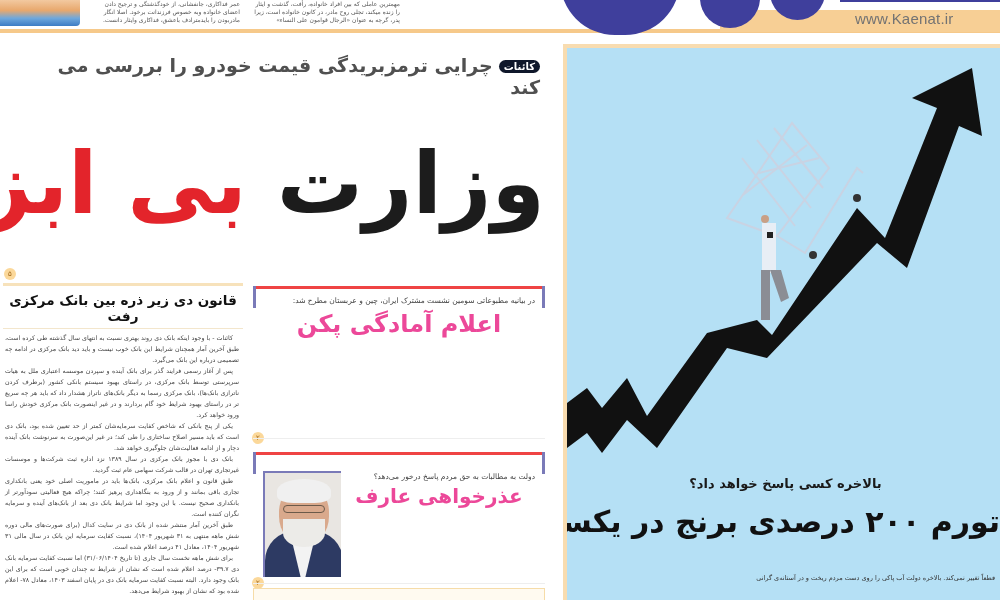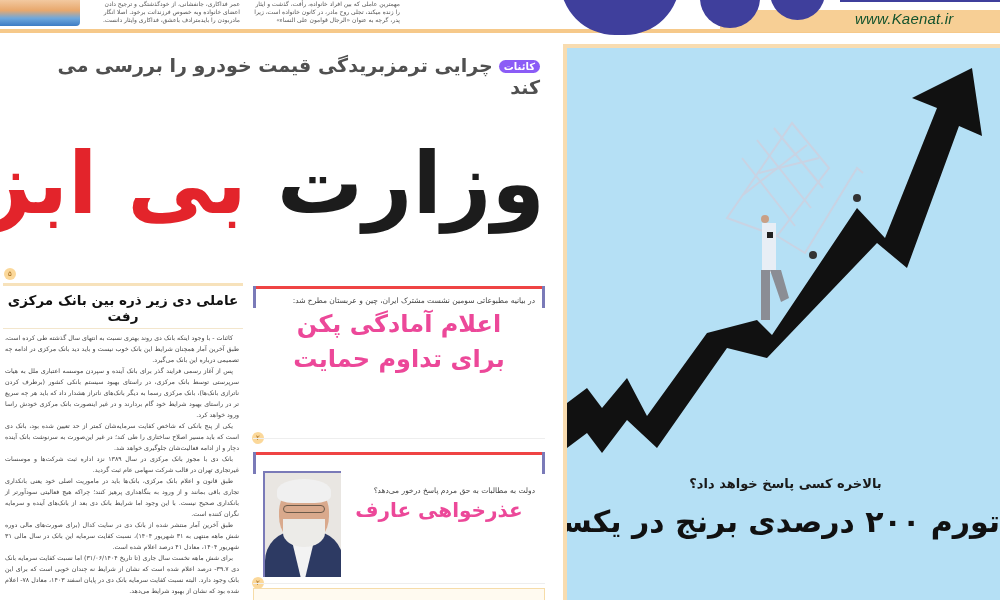--- a/index.html
+++ b/index.html
@@ -12,26 +12,26 @@
     background: linear-gradient(180deg,#f2c9a0 0%, #e8a86d 40%, #6fa8dc 70%, #3d7cc4 100%);
     border-bottom-right-radius: 4px; }
   .mh-text { position: absolute; top: 0; height: 26px; font-size: 6px; line-height: 8px; color: #555; direction: rtl; text-align: right; overflow: hidden; }
   .mh-text.t1 { left: 90px; width: 150px; }
   .mh-text.t2 { left: 250px; width: 150px; }
   .mh-rule { position: absolute; left: 0; top: 29px; width: 1000px; height: 4px; background: #f6c98a; }
   .logo-shape { position: absolute; left: 560px; top: -30px; width: 280px; height: 64px; }
   .logo-blob { position: absolute; background: #3f3f9c; border-radius: 50%; }
   .logo-bar { position: absolute; left: 840px; top: 0; width: 160px; height: 2px; background: #3f3f9c; }
   .logo-band { position: absolute; left: 720px; top: 10px; width: 280px; height: 22px; background: #f7cf95; }
-  .url { position: absolute; left: 855px; top: 10px; font-family: "Liberation Sans", sans-serif; font-size: 15px; color: #14532d; letter-spacing: 0.2px; font-style: italic; }
+  .url { position: absolute; left: 855px; top: 10px; font-family: "Liberation Sans", sans-serif; font-size: 15px; color: #737373; letter-spacing: 0.2px; }
 
   
   .kicker { position: absolute; left: 40px; top: 54px; width: 500px; text-align: right; direction: rtl;
     font-family: "DejaVu Sans", sans-serif; font-weight: bold; font-size: 19px; color: #505050; }
-  .brand-badge { display: inline-block; background: #8b5cf6; color: #fff; font-size: 10px; padding: 1px 5px; border-radius: 8px; margin-left: 6px; vertical-align: middle; font-weight: bold; }
+  .brand-badge { display: inline-block; background: #0f172a; color: #fff; font-size: 10px; padding: 1px 5px; border-radius: 8px; margin-left: 6px; vertical-align: middle; font-weight: bold; }
   .main-hl { position: absolute; left: 0; top: 118px; width: 545px; height: 140px; direction: rtl; text-align: right;
     font-family: "DejaVu Sans", sans-serif; font-weight: bold; font-size: 86px; line-height: 130px; letter-spacing: -3px; white-space: nowrap; }
   .main-hl .black { color: #1c1c1c; text-align: right; }
   .main-hl .red { color: #e3242b; }
 
   
   .page-dot { position: absolute; width: 12px; height: 12px; border-radius: 50%; background: #fbd89a; color: #a56b1c; font-size: 7px; text-align: center; line-height: 12px; }
   .col-left { position: absolute; left: 3px; top: 283px; width: 240px; height: 320px; border-top: 3px solid #f7e2bb; }
   .col-left .hl { text-align: center; direction: rtl; font-weight: bold; font-size: 13.5px; padding: 6px 0 4px; color: #111; border-bottom: 1px solid #f3e6cc; }
   .col-left .body { direction: rtl; text-align: justify; font-size: 6.3px; line-height: 11px; color: #444; padding: 3px 4px 0 2px; }
@@ -40,21 +40,21 @@
   
   .box { position: absolute; border-top: 3px solid #ef4444; }
   .box::before, .box::after { content: ""; position: absolute; top: -3px; width: 3px; height: 22px; background: #7a7ab8; }
   .box::before { left: 0; } .box::after { right: 0; }
   .box1 { left: 253px; top: 286px; width: 292px; height: 140px; }
   .box2 { left: 253px; top: 452px; width: 292px; height: 120px; }
   .sup { direction: rtl; text-align: right; font-size: 7.5px; color: #444; padding: 7px 10px 0 0; }
   .mid-hl { direction: rtl; text-align: center; font-weight: bold; color: #ec4899; }
   .box1 .mid-hl { font-size: 24px; line-height: 35px; padding-top: 2px; letter-spacing: -0.5px; }
   .box2 .mid-hl { font-size: 20px; line-height: 30px; margin-left: 80px; letter-spacing: -0.5px; }
-  .box2 .sup { margin-left: 80px; padding-top: 31px; }
+  .box2 .sup { margin-left: 80px; padding-top: 17px; }
   .photo { position: absolute; left: 10px; top: 16px; width: 78px; height: 106px; border: 2px solid #7a7ab8; border-right: none; border-bottom: none; overflow: hidden; background: #e9e6e2; }
   .photo .suit { position: absolute; left: 0; bottom: 0; width: 78px; height: 46px; background: #2d3a63; border-radius: 30px 30px 0 0; }
   .photo .shirt { position: absolute; left: 26px; bottom: 0; width: 24px; height: 40px; background: #f3f3f3; clip-path: polygon(0 0,100% 0,60% 100%,40% 100%); }
   .photo .face { position: absolute; left: 14px; top: 12px; width: 50px; height: 60px; border-radius: 45% 45% 48% 48%; background: #d9a98c; }
   .photo .hair { position: absolute; left: 12px; top: 6px; width: 54px; height: 24px; border-radius: 50% 50% 30% 30%; background: #f0f0f0; }
   .photo .beard { position: absolute; left: 18px; top: 46px; width: 42px; height: 28px; border-radius: 0 0 50% 50%; background: #ecebe8; }
   .photo .glasses { position: absolute; left: 18px; top: 32px; width: 42px; height: 8px; border: 1.5px solid #6b5a4a; border-radius: 4px; }
   .rule { position: absolute; left: 253px; width: 292px; height: 1px; background: #eee; }
   .yellow-box { position: absolute; left: 253px; top: 588px; width: 292px; height: 20px; border: 1px solid #f6dca8; background: #fffaf0; }
 
@@ -88,37 +88,36 @@
   <span class="brand-badge">کائنات</span><span>چرایی ترمزبریدگی قیمت خودرو را بررسی می کند</span>
 </div>
 
 <div class="main-hl">
   <span class="black">وزارت</span>
   <span class="red">بی ابزار</span>
 </div>
 
 <div class="page-dot" style="left:4px;top:268px;">۵</div>
 <div class="col-left">
-  <div class="hl">عاملی دی زیر ذره بین بانک مرکزی رفت</div>
+  <div class="hl">قانون دی زیر ذره بین بانک مرکزی رفت</div>
   <div class="body">
     <p>کائنات - با وجود اینکه بانک دی روند بهتری نسبت به انتهای سال گذشته طی کرده است، طبق آخرین آمار همچنان شرایط این بانک خوب نیست و باید دید بانک مرکزی در ادامه چه تصمیمی درباره این بانک می‌گیرد.</p>
     <p>پس از آغاز رسمی فرایند گذر برای بانک آینده و سپردن موسسه اعتباری ملل به هیات سرپرستی توسط بانک مرکزی، در راستای بهبود سیستم بانکی کشور (برطرف کردن ناترازی بانک‌ها)، بانک مرکزی رسما به دیگر بانک‌های ناتراز هشدار داد که باید هر چه سریع تر در راستای بهبود شرایط خود گام بردارند و در غیر اینصورت بانک مرکزی خودش راسا ورود خواهد کرد.</p>
     <p>یکی از پنج بانکی که شاخص کفایت سرمایه‌شان کمتر از حد تعیین شده بود، بانک دی است که باید مسیر اصلاح ساختاری را طی کند؛ در غیر این‌صورت به سرنوشت بانک آینده دچار و از ادامه فعالیت‌شان جلوگیری خواهد شد.</p>
     <p>بانک دی با مجوز بانک مرکزی در سال ۱۳۸۹ نزد اداره ثبت شرکت‌ها و موسسات غیرتجاری تهران در قالب شرکت سهامی عام ثبت گردید.</p>
     <p>طبق قانون و اعلام بانک مرکزی، بانک‌ها باید در ماموریت اصلی خود یعنی بانکداری تجاری باقی بمانند و از ورود به بنگاهداری پرهیز کنند؛ چراکه هیچ فعالیتی سودآورتر از بانکداری صحیح نیست. با این وجود اما شرایط بانک دی بعد از بانک‌های آینده و سرمایه نگران کننده است.</p>
     <p>طبق آخرین آمار منتشر شده از بانک دی در سایت کدال (برای صورت‌های مالی دوره شش ماهه منتهی به ۳۱ شهریور ۱۴۰۴)، نسبت کفایت سرمایه این بانک در سال مالی ۳۱ شهریور ۱۴۰۴، معادل ۴۱ درصد اعلام شده است.</p>
     <p>برای شش ماهه نخست سال جاری (تا تاریخ ۳۱/۰۶/۱۴۰۴) اما نسبت کفایت سرمایه بانک دی ۳۹.۷- درصد اعلام شده است که نشان از شرایط نه چندان خوبی است که برای این بانک وجود دارد. البته نسبت کفایت سرمایه بانک دی در پایان اسفند ۱۴۰۳، معادل ۷۸- اعلام شده بود که نشان از بهبود شرایط می‌دهد.</p>
   </div>
 </div>
 
 <div class="box box1">
   <div class="sup">در بیانیه مطبوعاتی سومین نشست مشترک ایران، چین و عربستان مطرح شد:</div>
   <div class="mid-hl">
     <div>اعلام آمادگی پکن</div>
-    <div>برای تداوم حمایت</div>
   </div>
 </div>
 <div class="page-dot" style="left:252px;top:432px;">۲</div>
 <div class="rule" style="top:438px;"></div>
 
 <div class="box box2">
   <div class="photo">
     <div class="suit"></div>
       <div class="shirt"></div>
       <div class="face"></div>
@@ -154,14 +153,15 @@
 
     <rect x="195" y="175" width="14" height="50" fill="#e8eef5"></rect>
     <rect x="200" y="184" width="6" height="6" fill="#222"></rect>
     <rect x="194" y="222" width="9" height="50" fill="#8b8d94"></rect>
     <polygon points="203,222 214,222 222,250 214,254" fill="#8b8d94"></polygon>
     <circle cx="198" cy="171" r="4" fill="#c9a086"></circle>
   </svg>
   <div class="feat-sup">بالاخره کسی پاسخ خواهد داد؟</div>
   <div class="feat-hl">تورم ۲۰۰ درصدی برنج در یکسال!</div>
   <div class="feat-cols">
+    <div class="feat-col">قطعاً تغییر نمی‌کند. بالاخره دولت آب پاکی را روی دست مردم ریخت و در آستانه‌ی گرانی</div>
   </div>
 </div>
 
 </body></html>

